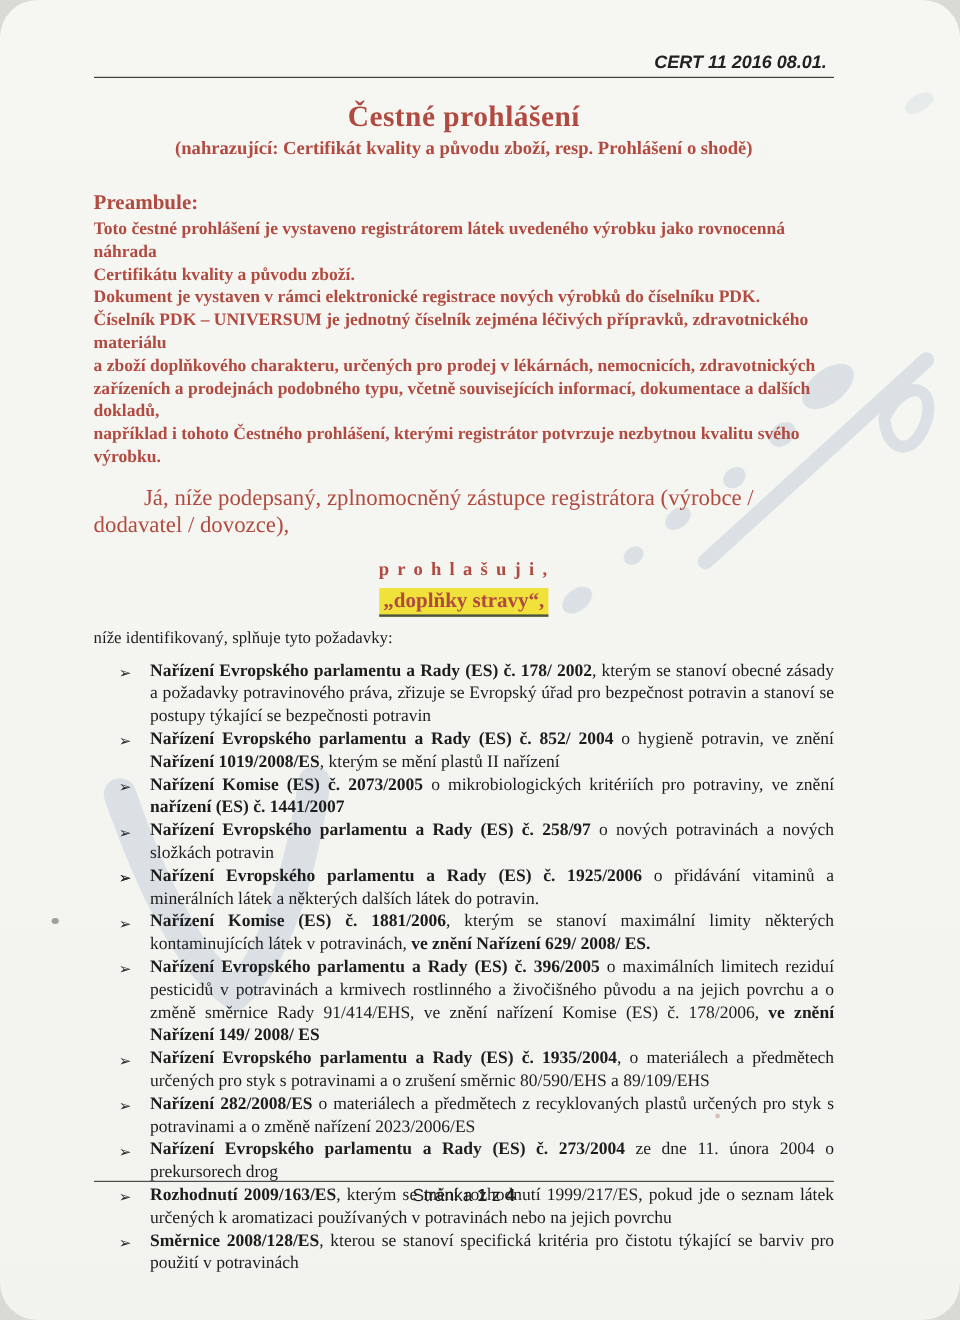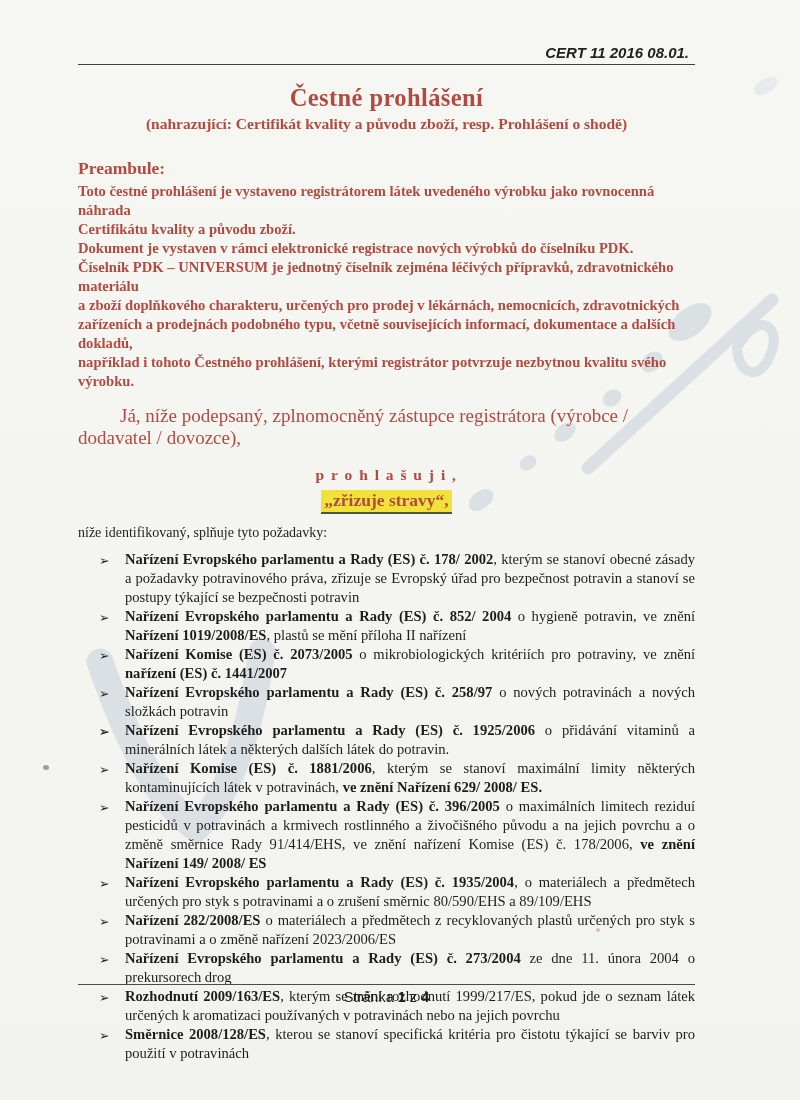--- a/index.html
+++ b/index.html
@@ -12,20 +12,21 @@
   }
   html,body{margin:0;padding:0;}
   body{background:#d9d9d6;font-family:"Liberation Serif",serif;}
   .page{
     position:relative;
     width:800px;height:1100px;
     margin:0 auto;
     background:var(--paper);
     background-image:linear-gradient(180deg,#f6f7f2 0%,#f4f5f0 55%,#f2f3ee 100%);
     overflow:hidden;
+    border-radius:31px;
   }
   .watermark-layer{position:absolute;inset:0;z-index:0;pointer-events:none;}
   .content{position:absolute;left:78px;top:0;width:617px;z-index:1;color:var(--ink);}
 
   .doc-code-row{
     margin-top:44px;
     text-align:right;
     padding:0 6px 3px 0;
     border-bottom:1.5px solid var(--rule);
     font-family:"Liberation Sans",sans-serif;
@@ -143,28 +144,28 @@
       <div>zařízeních a prodejnách podobného typu, včetně souvisejících informací, dokumentace a dalších dokladů,</div>
       <div>například i tohoto Čestného prohlášení, kterými registrátor potvrzuje nezbytnou kvalitu svého výrobku.</div>
     </div>
 
     <div class="declarant-line">Já, níže podepsaný, zplnomocněný zástupce registrátora (výrobce / dodavatel / dovozce),</div>
 
     <div class="declare-word">p r o h l a š u j i ,</div>
 
 
     <div class="product-type-row">
-      <span class="product-type">„zřizuje stravy“,</span>
+      <span class="product-type">„doplňky stravy“,</span>
     </div>
 
     <div class="requirements-intro">níže identifikovaný, splňuje tyto požadavky:</div>
 
     <div class="reg-list">
         <div class="reg-item"><span class="marker">➢</span><span><span class="b">Nařízení Evropského parlamentu a Rady (ES) č. 178/ 2002</span><span>, kterým se stanoví obecné zásady a požadavky potravinového práva, zřizuje se Evropský úřad pro bezpečnost potravin a stanoví se postupy týkající se bezpečnosti potravin</span></span></div>
-        <div class="reg-item"><span class="marker">➢</span><span><span class="b">Nařízení Evropského parlamentu a Rady (ES) č. 852/ 2004</span><span> o hygieně potravin, ve znění </span><span class="b">Nařízení 1019/2008/ES</span><span>, plastů se mění příloha II nařízení</span></span></div>
+        <div class="reg-item"><span class="marker">➢</span><span><span class="b">Nařízení Evropského parlamentu a Rady (ES) č. 852/ 2004</span><span> o hygieně potravin, ve znění </span><span class="b">Nařízení 1019/2008/ES</span><span>, kterým se mění plastů II nařízení</span></span></div>
         <div class="reg-item"><span class="marker">➢</span><span><span class="b">Nařízení Komise (ES) č. 2073/2005</span><span> o mikrobiologických kritériích pro potraviny, ve znění </span><span class="b">nařízení (ES) č. 1441/2007</span></span></div>
         <div class="reg-item"><span class="marker">➢</span><span><span class="b">Nařízení Evropského parlamentu a Rady (ES) č. 258/97</span><span> o nových potravinách a nových složkách potravin</span></span></div>
         <div class="reg-item"><span class="marker">➢</span></div>
         <div class="reg-item"><span class="marker">➢</span><span><span class="b">Nařízení Evropského parlamentu a Rady (ES) č. 1925/2006</span><span> o přidávání vitaminů a minerálních látek a některých dalších látek do potravin.</span></span></div>
         <div class="reg-item"><span class="marker">➢</span><span><span class="b">Nařízení Komise (ES) č. 1881/2006</span><span>, kterým se stanoví maximální limity některých kontaminujících látek v potravinách, </span><span class="b">ve znění Nařízení 629/ 2008/ ES.</span></span></div>
         <div class="reg-item"><span class="marker">➢</span><span><span class="b">Nařízení Evropského parlamentu a Rady (ES) č. 396/2005</span><span> o maximálních limitech reziduí pesticidů v potravinách a krmivech rostlinného a živočišného původu a na jejich povrchu a o změně směrnice Rady 91/414/EHS, ve znění nařízení Komise (ES) č. 178/2006, </span><span class="b">ve znění Nařízení 149/ 2008/ ES</span></span></div>
         <div class="reg-item"><span class="marker">➢</span><span><span class="b">Nařízení Evropského parlamentu a Rady (ES) č. 1935/2004</span><span>, o materiálech a předmětech určených pro styk s potravinami a o zrušení směrnic 80/590/EHS a 89/109/EHS</span></span></div>
         <div class="reg-item"><span class="marker">➢</span><span><span class="b">Nařízení 282/2008/ES</span><span> o materiálech a předmětech z recyklovaných plastů určených pro styk s potravinami a o změně nařízení 2023/2006/ES</span></span></div>
         <div class="reg-item"><span class="marker">➢</span><span><span class="b">Nařízení Evropského parlamentu a Rady (ES) č. 273/2004</span><span> ze dne 11. února 2004 o prekursorech drog</span></span></div>
         <div class="reg-item"><span class="marker">➢</span><span><span class="b">Rozhodnutí 2009/163/ES</span><span>, kterým se mění rozhodnutí 1999/217/ES, pokud jde o seznam látek určených k aromatizaci používaných v potravinách nebo na jejich povrchu</span></span></div>

